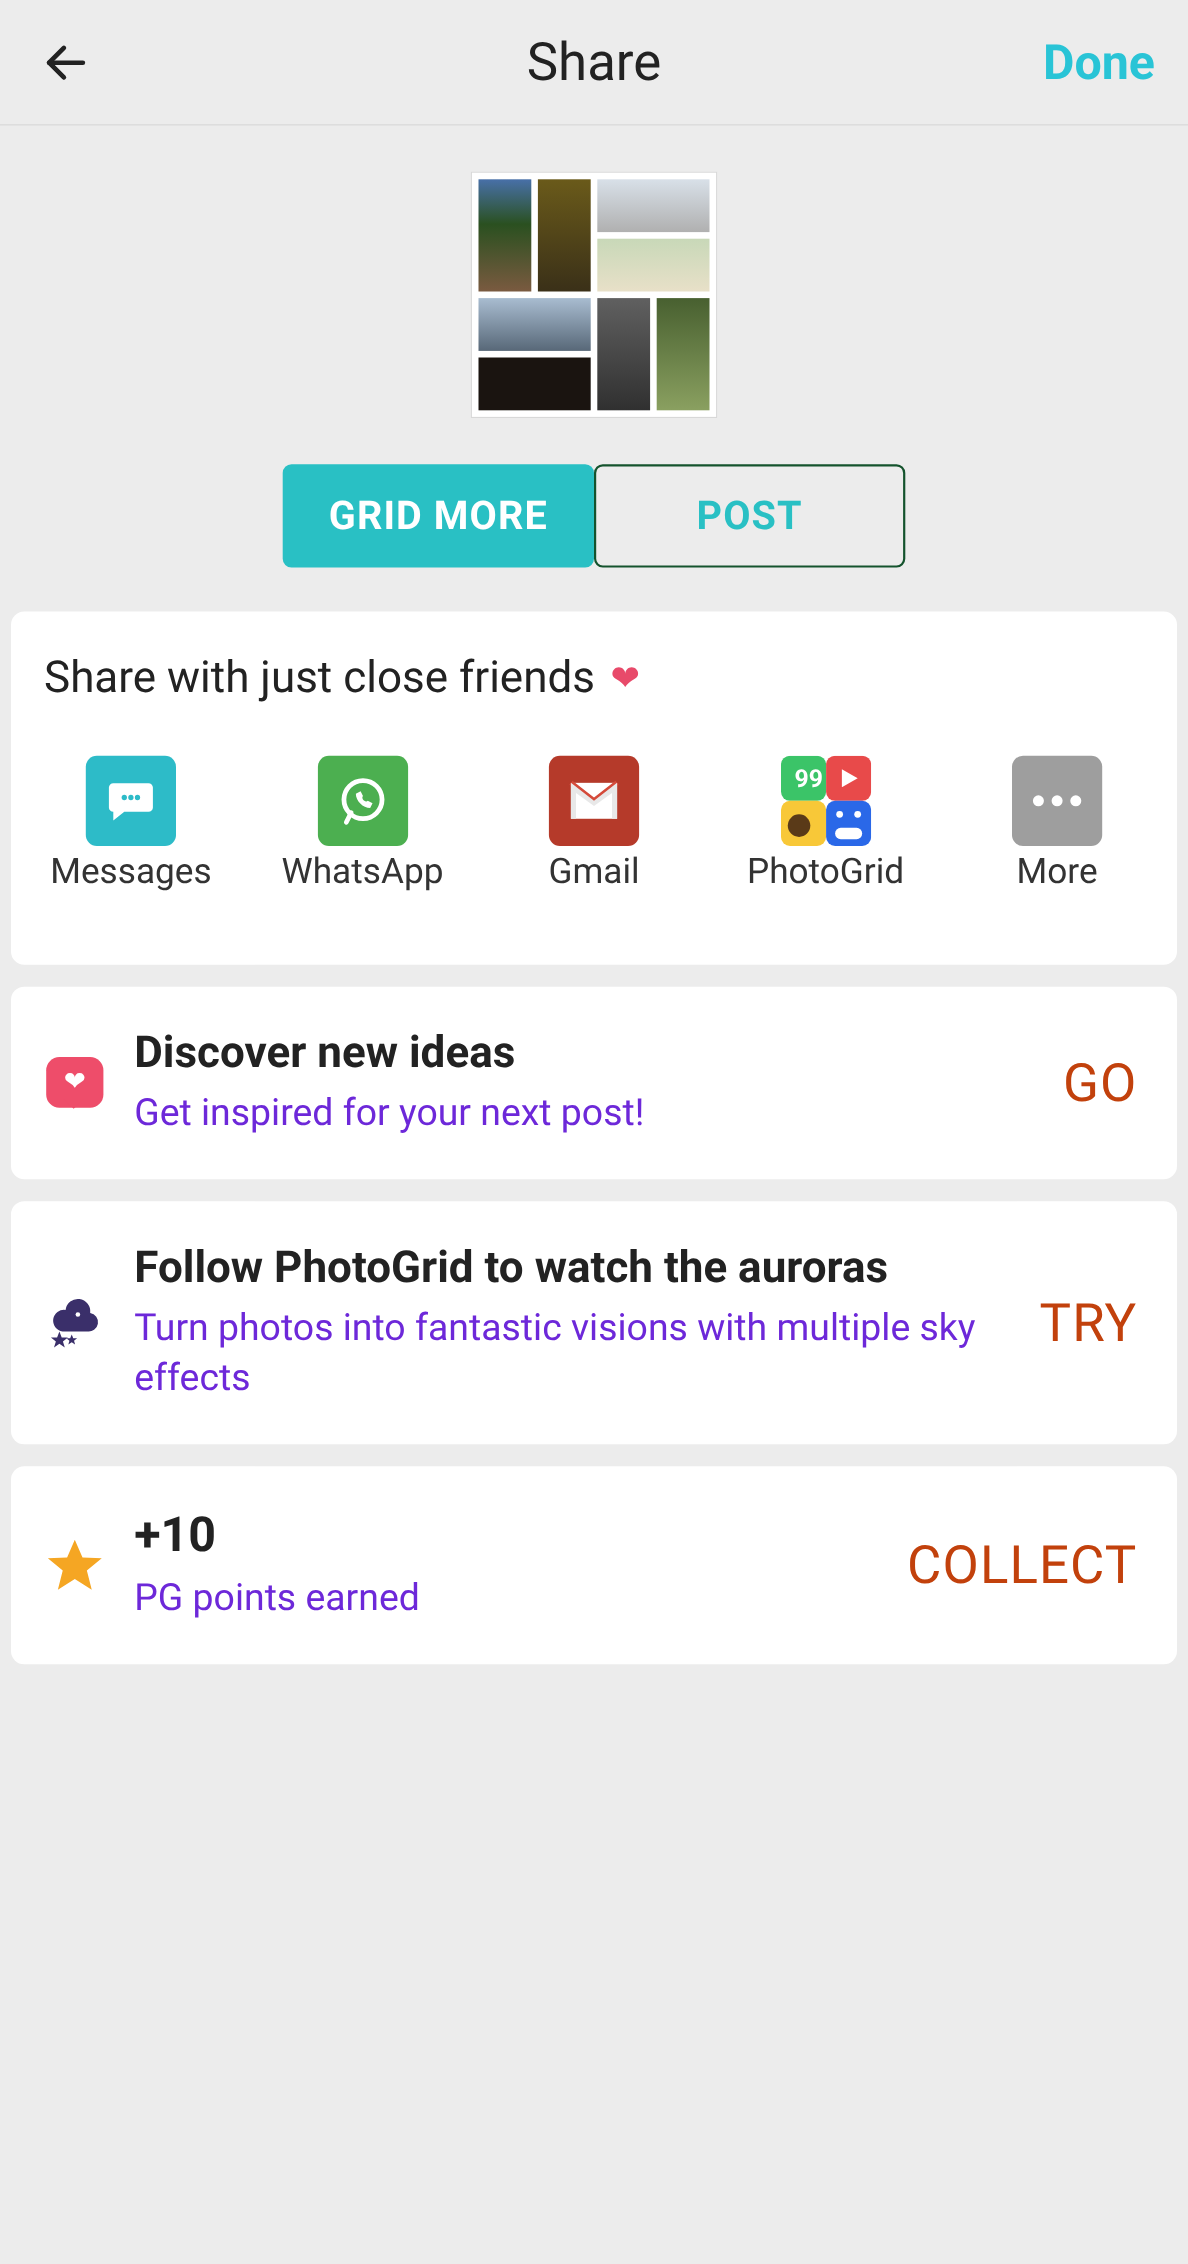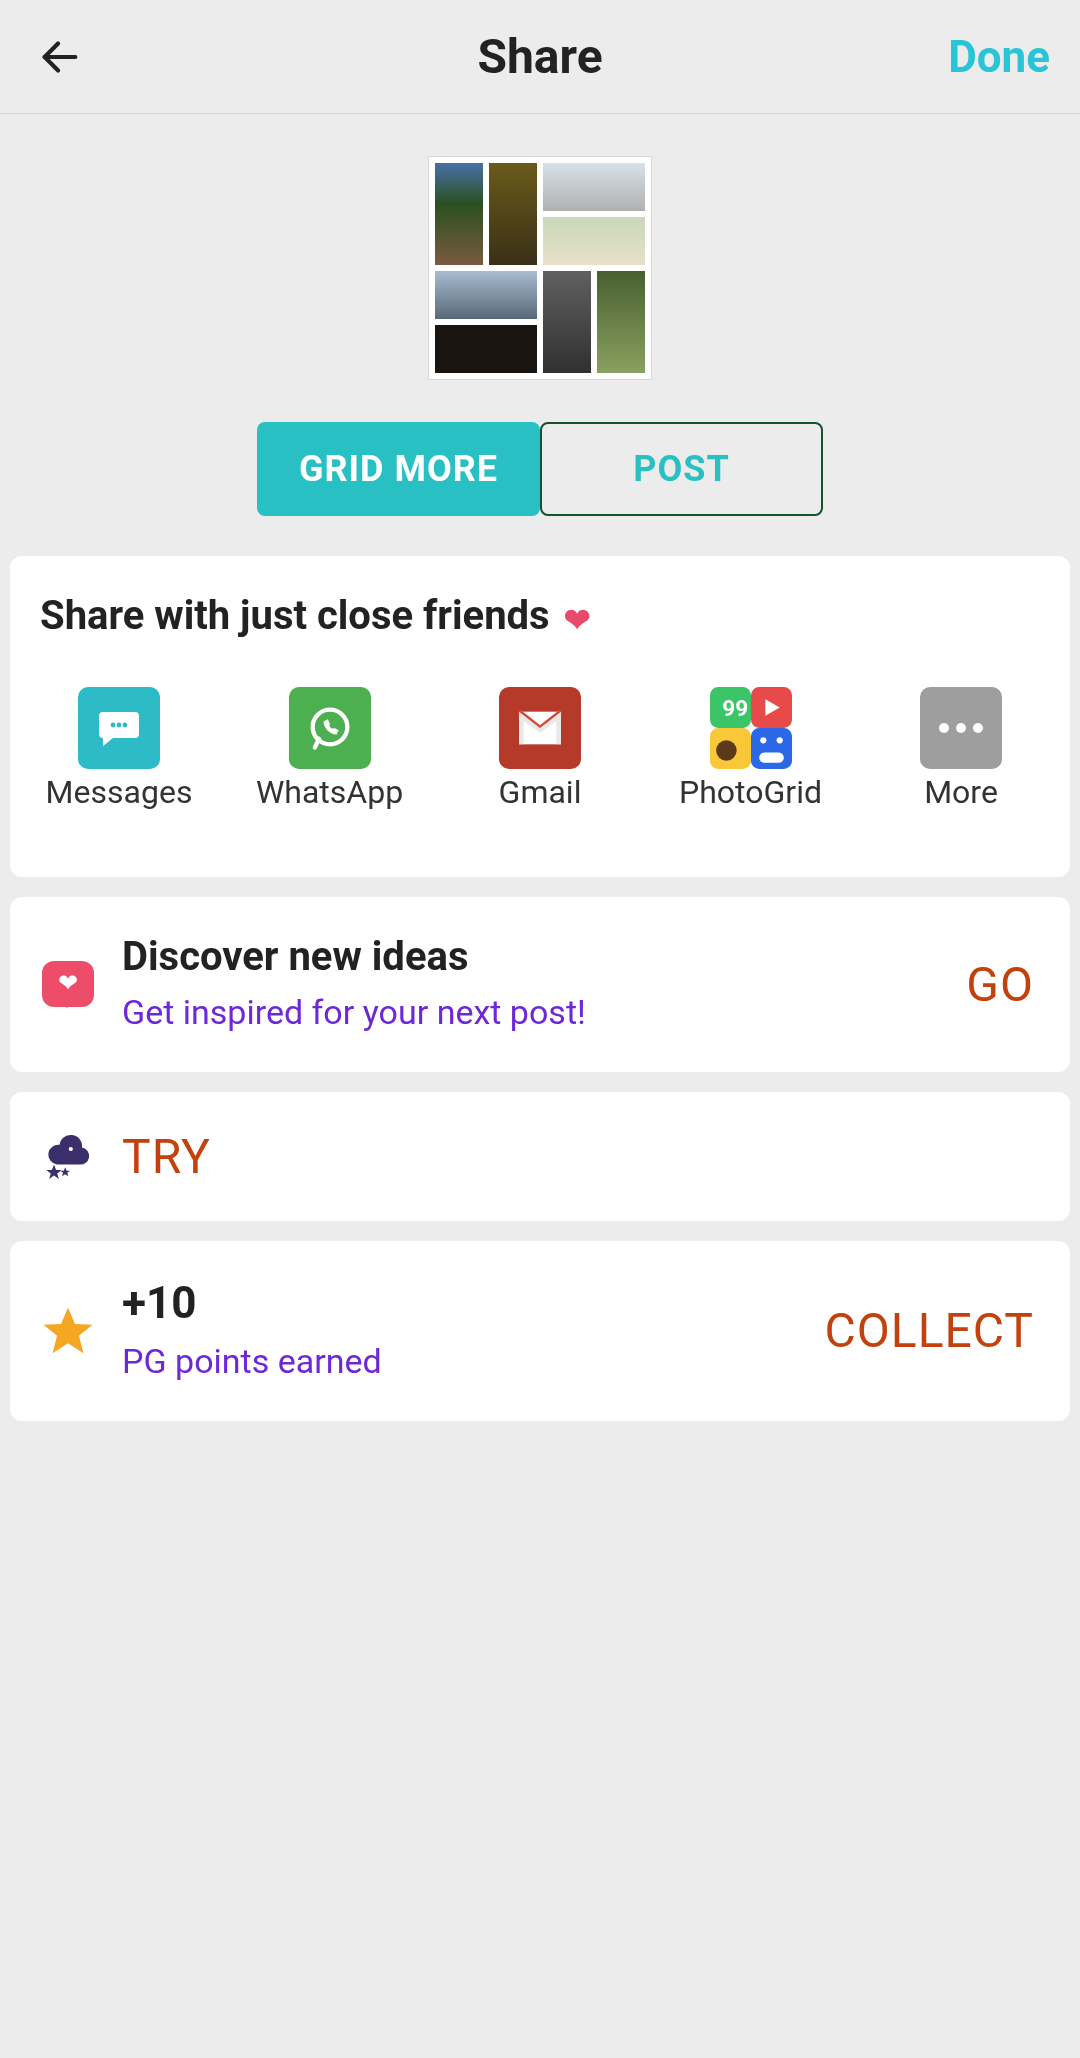--- a/index.html
+++ b/index.html
@@ -13,21 +13,21 @@
   .header {
     height: 114px;
     background: #ececec;
     display: flex;
     align-items: center;
     justify-content: space-between;
     padding: 0 30px;
     border-bottom: 1px solid #d8d8d8;
   }
   .back-btn { width: 60px; height: 60px; display:flex; align-items:center; justify-content:center; cursor:pointer; }
-  .title { font-size: 48px; font-weight: 700; color: #222; position:absolute; left:0; right:0; text-align:center; pointer-events:none;}
+  .title { font-size: 48px; font-weight: 400; color: #222; position:absolute; left:0; right:0; text-align:center; pointer-events:none;}
   .done { font-size: 44px; font-weight: 700; color: #29c4d6; }
   .preview-area { padding-top: 42px; display:flex; flex-direction:column; align-items:center; }
   .collage {
     width: 224px; height: 224px; background:#fff; border:1px solid #d8d8d8; padding:6px;
     display:grid; grid-template-columns: 48px 48px 48px 48px; grid-template-rows: 48px 48px 48px 48px;
     gap:6px;
   }
   .c1 { grid-column:1; grid-row:1 / span 2; background:linear-gradient(#4870a8,#2a5020 40%,#7a5a40);}
   .c2 { grid-column:2; grid-row:1 / span 2; background:linear-gradient(#6a5a1a,#3a3018);}
   .c3 { grid-column:3 / span 2; grid-row:1; background:linear-gradient(#d8e0e8,#b0b0b0);}
@@ -39,21 +39,21 @@
   .btn-row { display:flex; margin: 42px 0 40px; }
   .btn {
     width: 283px; height: 94px; border-radius: 8px; display:flex; align-items:center; justify-content:center;
     font-size: 36px; font-weight: 700; letter-spacing:1px; cursor:pointer;
   }
   .btn-primary { background:#29c0c4; color:#fff; }
   .btn-outline { background:transparent; color:#29c0c4; border:2px solid #14532d; }
   .card {
     margin: 0 10px 20px; background:#fff; border-radius:12px; padding: 36px 30px;
   }
-  .share-heading { display:flex; align-items:flex-end; gap:14px; font-size:40px; font-weight:700; color:#222; margin-bottom:48px;}
+  .share-heading { display:flex; align-items:center; gap:14px; font-size:40px; font-weight:400; color:#222; margin-bottom:48px;}
   .heart-icon { color:#e84a6a; font-size:32px; }
   .share-row { display:flex; justify-content:space-between; padding: 0 4px 30px;}
   .share-item { display:flex; flex-direction:column; align-items:center; gap:4px; width:150px; cursor:pointer;}
   .share-icon { width:82px; height:82px; border-radius:10px; display:flex; align-items:center; justify-content:center;}
   .i-messages { background:#2dbbc8;}
   .i-whatsapp { background:#4caf50;}
   .i-gmail { background:#b53a2a;}
   .i-photogrid { background:#fff;}
   .i-more { background:#9e9e9e;}
   .share-label { font-size:32px; color:#333; }
@@ -180,20 +180,24 @@
 
 <div class="card promo-card">
   <div class="promo-icon">
     <svg width="56" height="56" viewBox="0 0 40 40">
         <path d="M14 12a8 8 0 0 1 16 2 6 6 0 0 1-2 12H12a7 7 0 0 1 2-14z" fill="#3a2f6a"></path>
         <polygon points="10,26 11.5,30 15.5,30 12.3,32.5 13.5,36.5 10,34 6.5,36.5 7.7,32.5 4.5,30 8.5,30" fill="#3a2f6a"></polygon>
         <circle cx="22" cy="15" r="1.5" fill="#fff"></circle>
         <polygon points="18,28 19,30.5 21.5,30.5 19.5,32 20.2,34.5 18,33 15.8,34.5 16.5,32 14.5,30.5 17,30.5" fill="#3a2f6a"></polygon>
       </svg>
   </div>
+  <div class="promo-text">
+    <div class="promo-title">Follow PhotoGrid to watch the auroras</div>
+    <div class="promo-sub">Turn photos into fantastic visions with multiple sky effects</div>
+  </div>
   <div class="promo-action">TRY</div>
 </div>
 
 <div class="card promo-card">
   <div class="promo-icon">
     <svg width="56" height="56" viewBox="0 0 24 24" fill="#f5a623">
         <polygon points="12,2 15,9 22.5,9.3 16.7,14 18.6,21.5 12,17.3 5.4,21.5 7.3,14 1.5,9.3 9,9"></polygon>
       </svg>
   </div>
   <div class="promo-text">

